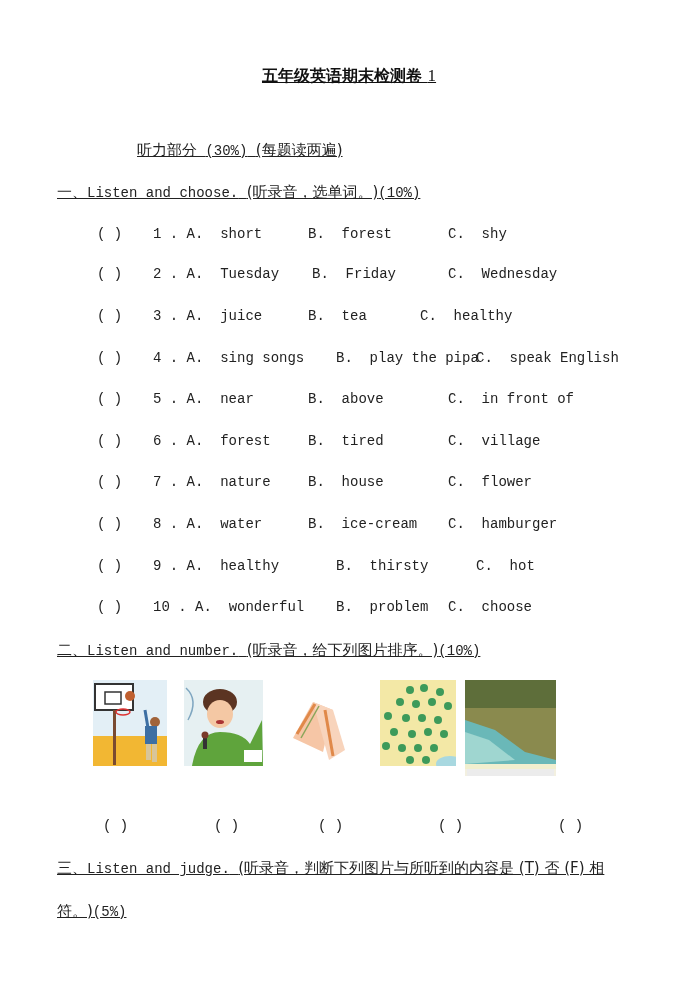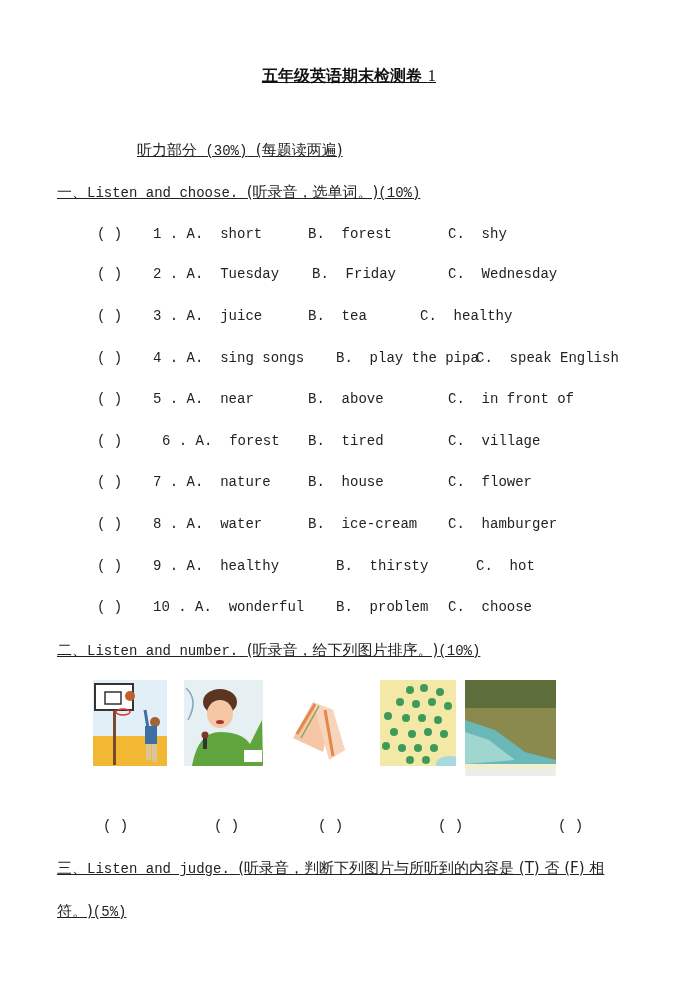--- a/index.html
+++ b/index.html
@@ -62,21 +62,21 @@
       <span style="left:476px">C.&nbsp;&nbsp;<span style="position:static">speak English</span></span>
     </div>
     <div class="abs row" style="top: 391px;">
       <span style="left:97px">(    )</span>
       <span style="left:153px"><span style="position:static">5</span> . A.&nbsp;&nbsp;<span style="position:static">near</span></span>
       <span style="left:308px">B.&nbsp;&nbsp;<span style="position:static">above</span></span>
       <span style="left:448px">C.&nbsp;&nbsp;<span style="position:static">in front of</span></span>
     </div>
     <div class="abs row" style="top: 433px;">
       <span style="left:97px">(    )</span>
-      <span style="left:162px"><span style="position:static">6</span> . A.&nbsp;&nbsp;<span style="position:static">forest</span></span>
+      <span style="left:153px"><span style="position:static">6</span> . A.&nbsp;&nbsp;<span style="position:static">forest</span></span>
       <span style="left:308px">B.&nbsp;&nbsp;<span style="position:static">tired</span></span>
       <span style="left:448px">C.&nbsp;&nbsp;<span style="position:static">village</span></span>
     </div>
     <div class="abs row" style="top: 474px;">
       <span style="left:97px">(    )</span>
       <span style="left:153px"><span style="position:static">7</span> . A.&nbsp;&nbsp;<span style="position:static">nature</span></span>
       <span style="left:308px">B.&nbsp;&nbsp;<span style="position:static">house</span></span>
       <span style="left:448px">C.&nbsp;&nbsp;<span style="position:static">flower</span></span>
     </div>
     <div class="abs row" style="top: 516px;">

